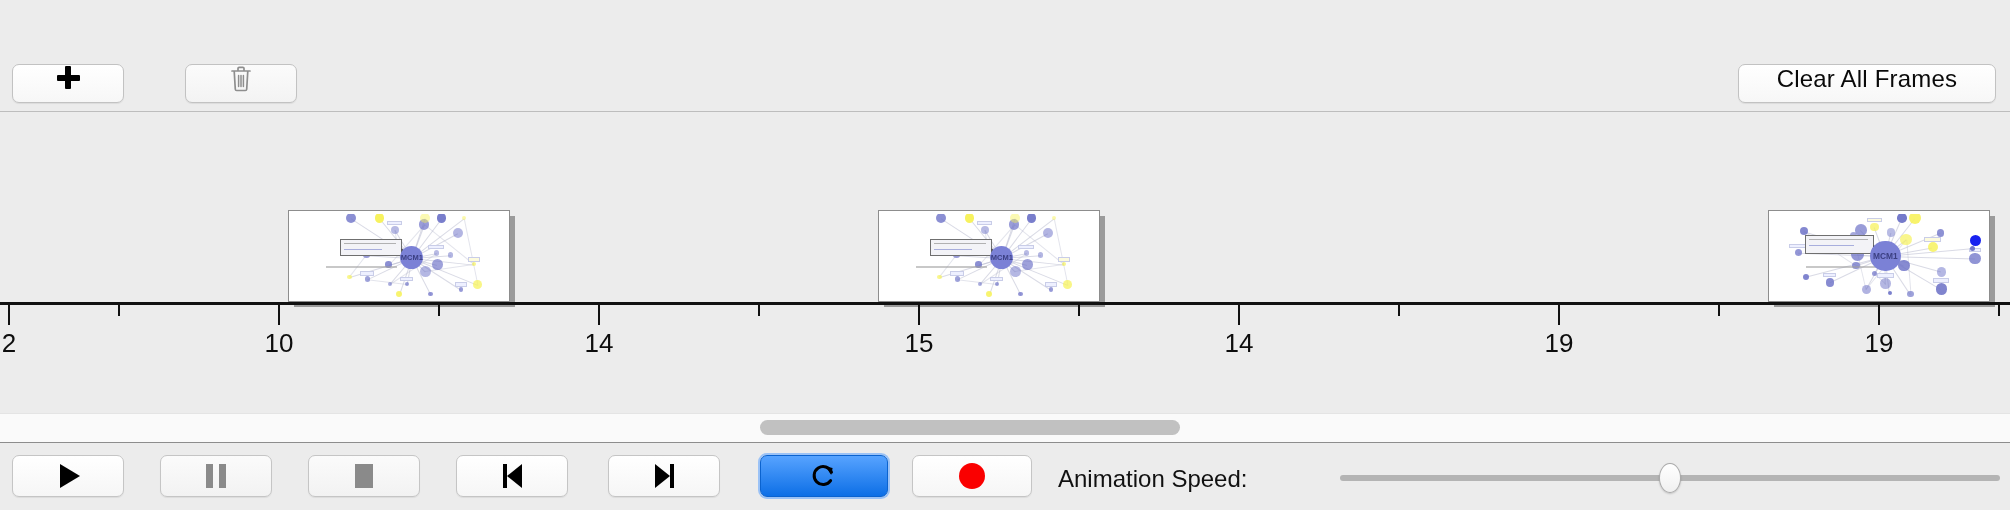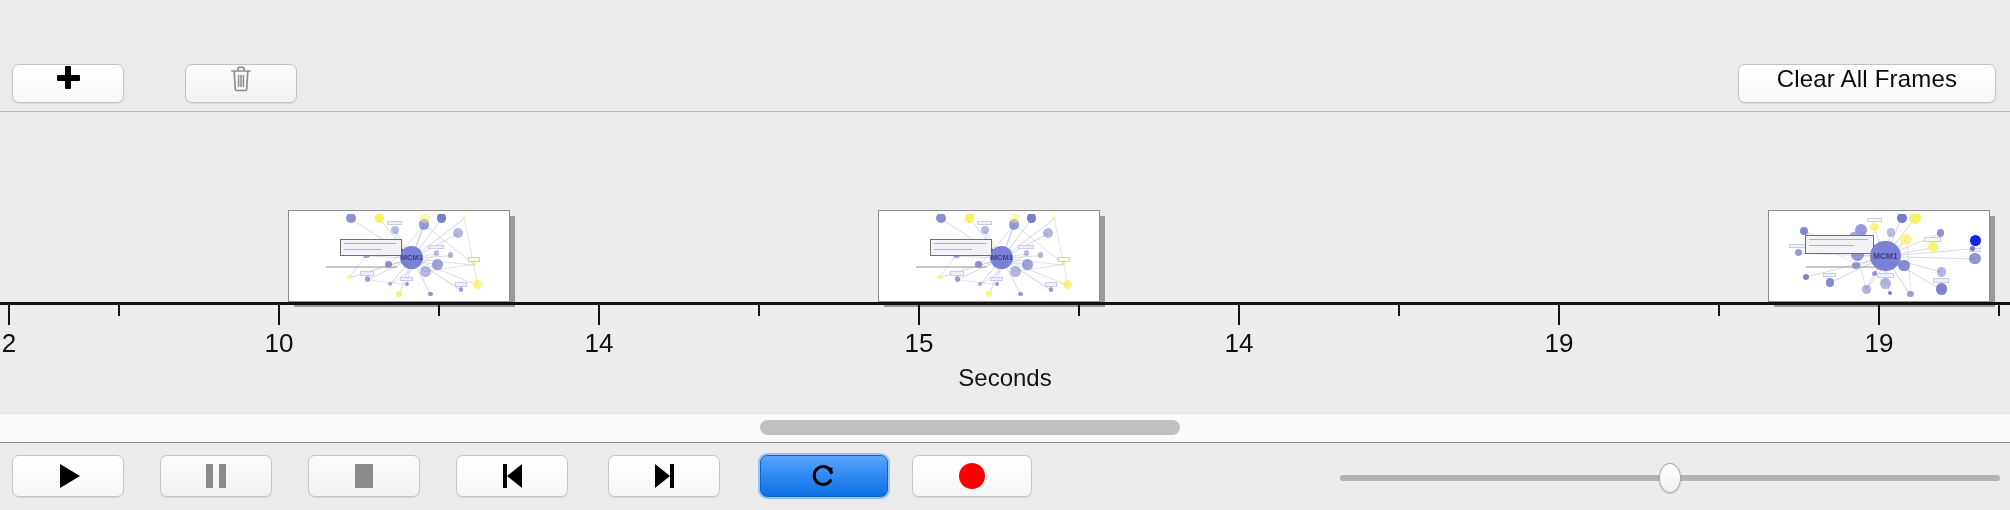--- a/index.html
+++ b/index.html
@@ -478,21 +478,20 @@
         <div class="ticklabel" style="left: 599px;">14</div>
         <div class="tick major" style="left: 918px;"></div>
         <div class="ticklabel" style="left: 919px;">15</div>
         <div class="tick major" style="left: 1238px;"></div>
         <div class="ticklabel" style="left: 1239px;">14</div>
         <div class="tick major" style="left: 1558px;"></div>
         <div class="ticklabel" style="left: 1559px;">19</div>
         <div class="tick major" style="left: 1878px;"></div>
         <div class="ticklabel" style="left: 1879px;">19</div>
       </div>
-    <div class="axis-title">Seconds</div>
   </div>
 
   <div class="hscroll">
     <div class="hscroll-thumb" id="hscroll-thumb" style="left: 760px; width: 420px;"></div>
   </div>
 
   <div class="playbar">
     <div id="pbtns-host">
         <div class="pbtn" style="left: 12px; width: 112px;">
           <div class="play-glyph"></div>
@@ -521,18 +520,19 @@
         <div class="pbtn active" style="left: 760px; width: 128px;">
           <svg class="loop-glyph" viewBox="0 0 26 26">
             <path d="M20.5 9.2 A9 9 0 1 0 19.6 17.6" fill="none" stroke="#000" stroke-width="3" stroke-linecap="round"></path>
             <path d="M14.6 3.6 L21.6 5.1 L20.2 12.1 Z" fill="#000"></path>
           </svg>
         </div>
         <div class="pbtn" style="left: 912px; width: 120px;">
           <div class="rec-glyph"></div>
         </div>
       </div>
+    <div class="speed-label" id="speed-label" style="left: 1058px;">Animation Speed:</div>
     <div class="slider" id="speed-slider" style="left: 1340px; width: 660px;">
       <div class="slider-thumb" id="speed-thumb" style="left: 319px; top: -12px;"></div>
     </div>
   </div>
 
 </div>
 
 </body></html>

